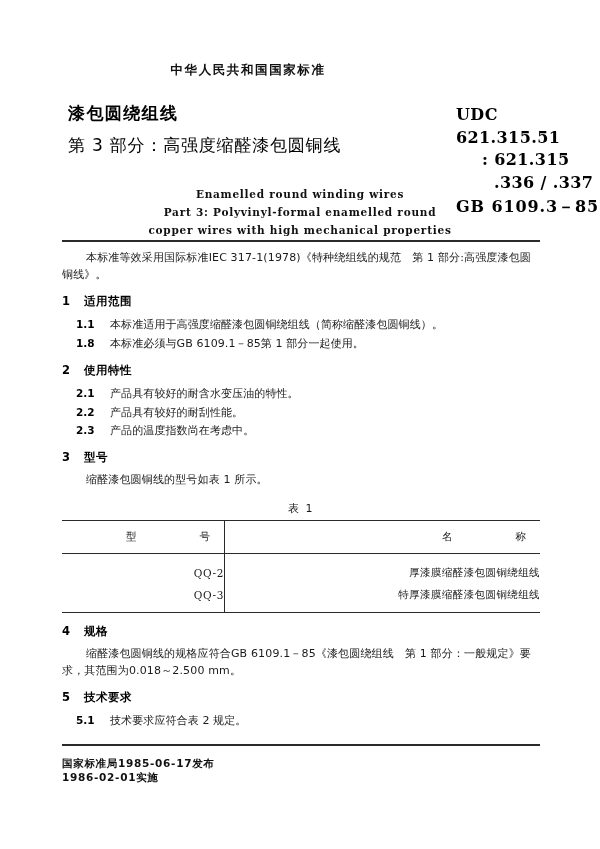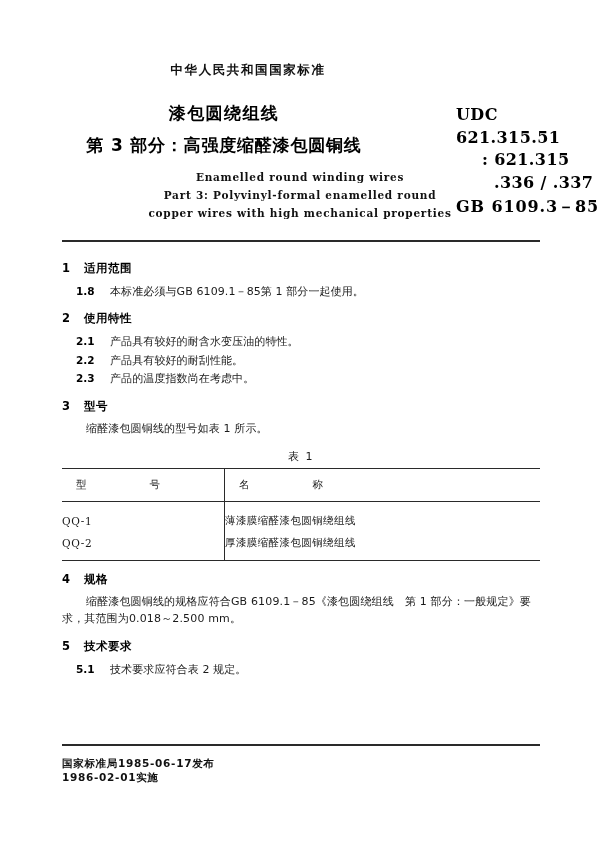--- a/index.html
+++ b/index.html
@@ -28,34 +28,33 @@
     width: 496px;
     text-align: center;
     font-size: 12.5px;
     font-weight: 700;
     letter-spacing: 1.6px;
     color: #111;
   }
   .title-block {
     position: absolute;
     top: 100px;
-    left: 44px;
+    left: 68px;
     width: 360px;
-    text-align: center;
   }
   .title-main {
     font-size: 17px;
     font-weight: 700;
     letter-spacing: 1.4px;
     line-height: 1.55;
     color: #000;
   }
   .title-sub {
     font-size: 17px;
-    font-weight: 700;
+    font-weight: 400;
     letter-spacing: 0.8px;
     line-height: 1.55;
     color: #000;
     margin-top: 6px;
   }
 
   
   .udc-block {
     position: absolute;
     top: 104px;
@@ -69,21 +68,21 @@
     color: #000;
   }
   .udc-l1 { text-align: left; }
   .udc-l2 { text-align: left; padding-left: 26px; }
   .udc-l3 { text-align: left; padding-left: 38px; }
   .udc-l4 { text-align: left; margin-top: 1px; letter-spacing: 0.9px;}
 
   
   .en-title {
     position: absolute;
-    top: 168px;
+    top: 185px;
     left: 0;
     width: 600px;
     text-align: center;
     font-family: "DejaVu Serif", "Liberation Serif", serif;
     font-size: 10.5px;
     font-weight: 700;
     line-height: 1.72;
     letter-spacing: 0.75px;
     color: #111;
   }
@@ -164,21 +163,21 @@
   }
   table.gb {
     width: 100%;
     border-collapse: collapse;
     table-layout: fixed;
   }
   table.gb th, table.gb td {
     font-weight: 400;
     font-size: 10.5px;
     color: #1a1a1a;
-    text-align: left;
+    text-align: right;
     padding: 0;
   }
   table.gb thead th {
     border-top: 1.6px solid #2a2a2a;
     border-bottom: 1px solid #2a2a2a;
     height: 32px;
     vertical-align: middle;
     letter-spacing: 0.3px;
   }
   table.gb thead th .hdr {
@@ -253,24 +252,29 @@
   <div class="en-title">
     <div>Enamelled round winding wires</div>
     <div>Part 3:  Polyvinyl-formal enamelled round</div>
     <div>copper wires with high mechanical properties</div>
   </div>
 
   <div class="rule-top"></div>
 
   <div class="body-area">
 
+    <p class="para">本标准等效采用国际标准IEC 317-1(1978)《特种绕组线的规范　第 1 部分:高强度漆包圆铜线》。</p>
 
     <div class="sec-head">
       <span class="sec-num">1</span>
       <span>适用范围</span>
+    </div>
+    <div class="item">
+      <span class="item-num">1.1</span>
+      <span class="item-txt">本标准适用于高强度缩醛漆包圆铜绕组线（简称缩醛漆包圆铜线）。</span>
     </div>
     <div class="item">
       <span class="item-num">1.8</span>
       <span class="item-txt">本标准必须与GB 6109.1－85第 1 部分一起使用。</span>
     </div>
 
     <div class="sec-head">
       <span class="sec-num">2</span>
       <span>使用特性</span>
     </div>
@@ -301,27 +305,27 @@
             <col style="width:66%">
           </colgroup>
         <thead>
           <tr>
             <th class="c1"><span class="hdr">型　　号</span></th>
             <th><span class="hdr">名　　称</span></th>
           </tr>
         </thead>
         <tbody>
           <tr>
-            <td class="c1 model-cell">QQ-1</td>
-            <td class="name-cell">薄漆膜缩醛漆包圆铜绕组线</td>
-          </tr>
-          <tr>
             <td class="c1 model-cell">QQ-2</td>
             <td class="name-cell">厚漆膜缩醛漆包圆铜绕组线</td>
           </tr>
+          <tr>
+            <td class="c1 model-cell">QQ-3</td>
+            <td class="name-cell">特厚漆膜缩醛漆包圆铜绕组线</td>
+          </tr>
         </tbody>
       </table>
     </div>
 
     <div class="sec-head">
       <span class="sec-num">4</span>
       <span>规格</span>
     </div>
     <p class="para">缩醛漆包圆铜线的规格应符合GB 6109.1－85《漆包圆绕组线　第 1 部分：一般规定》要求，其范围为0.018～2.500 mm。</p>
 

